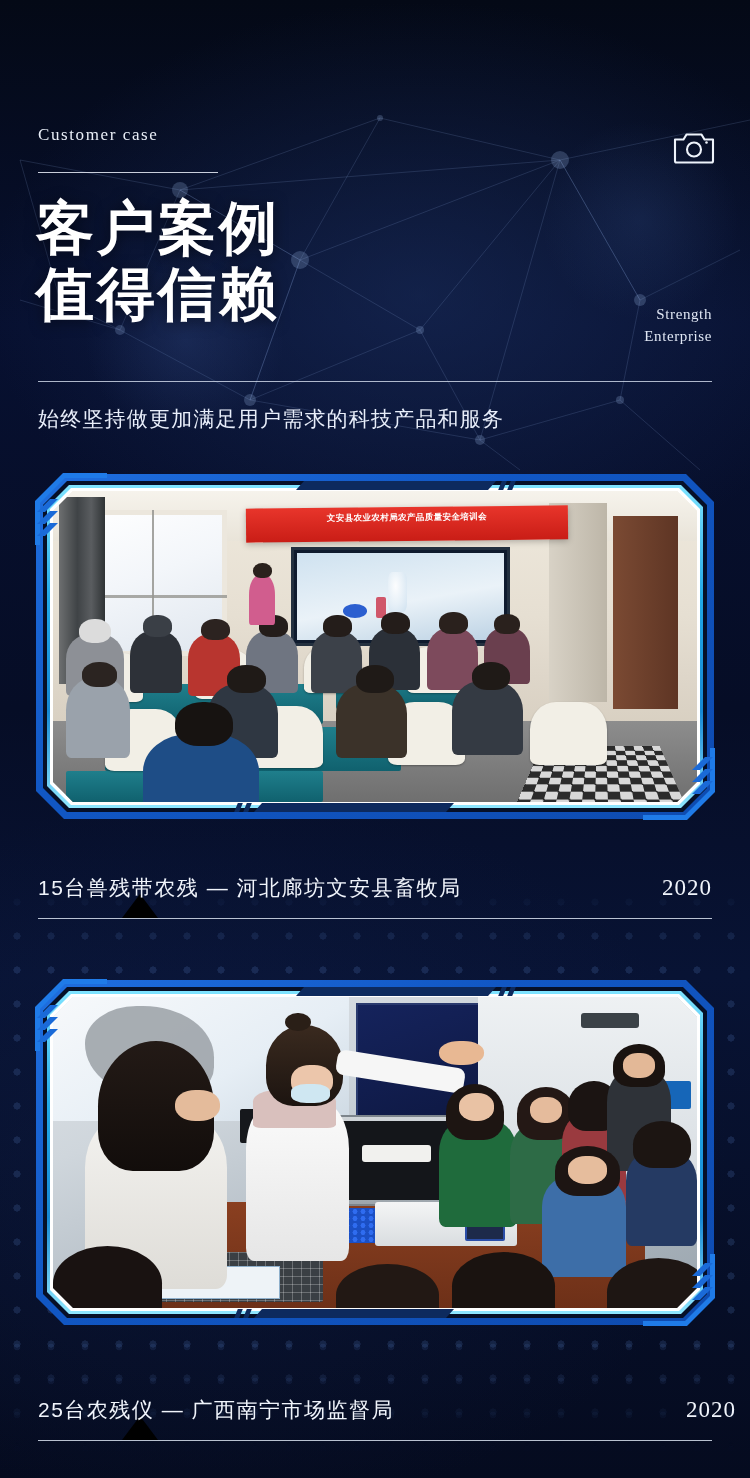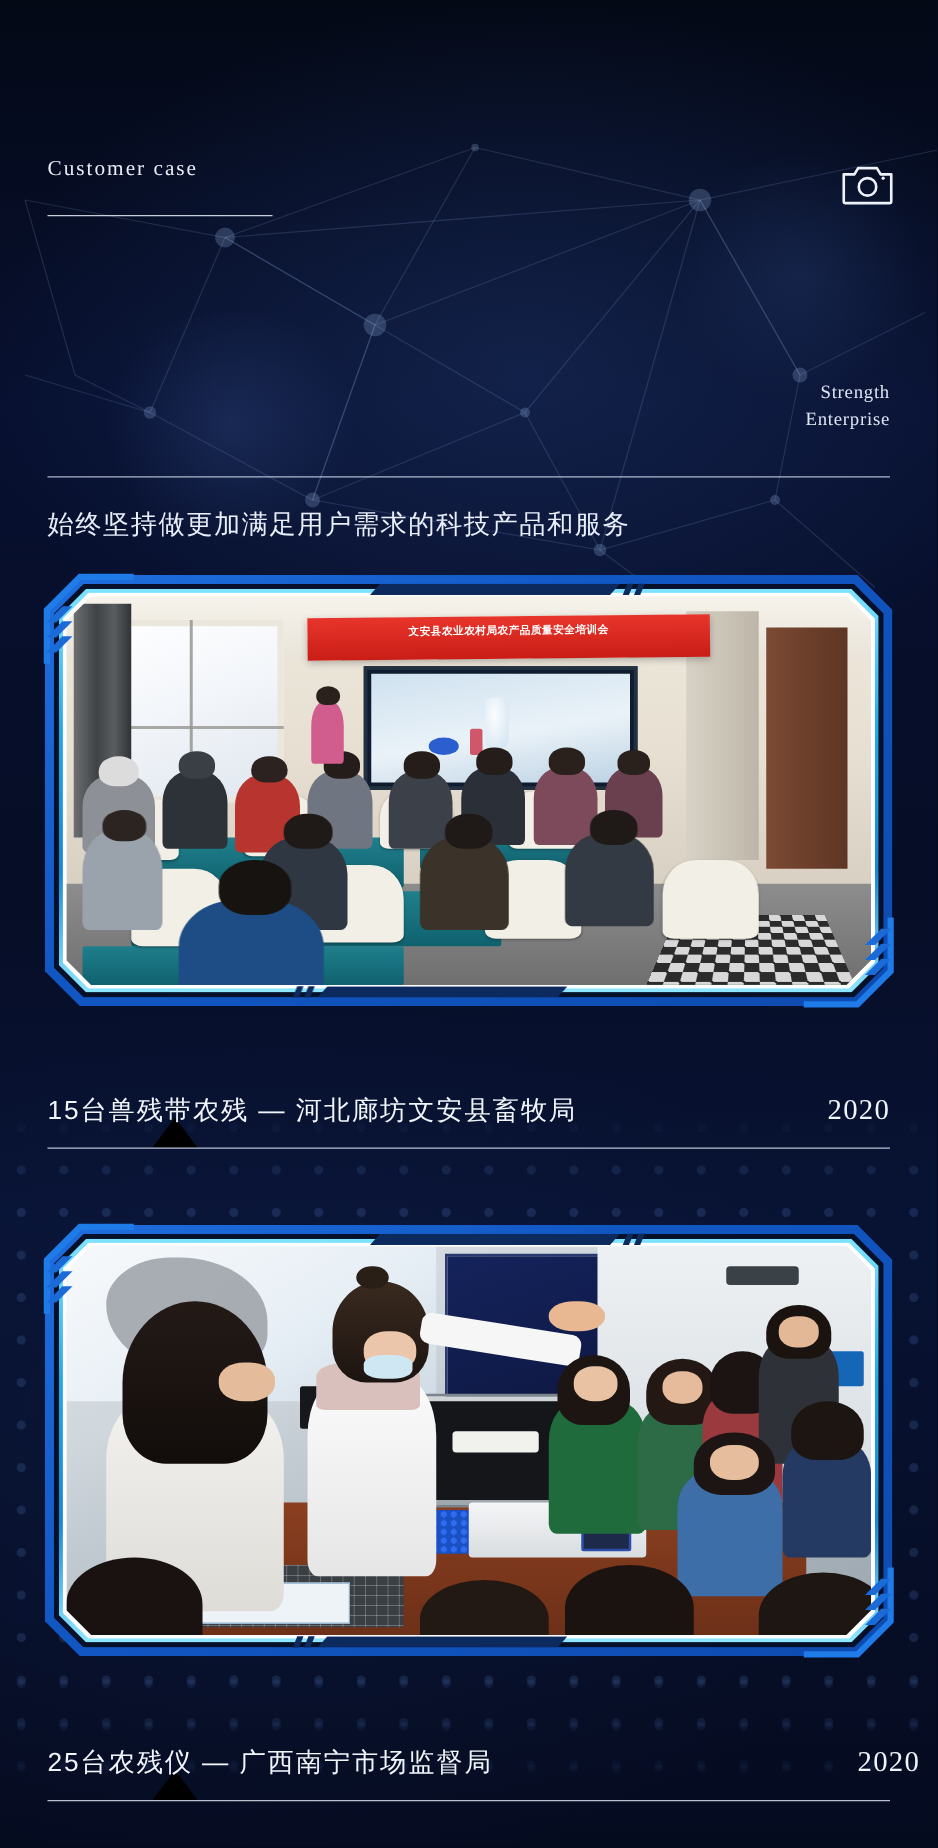--- a/index.html
+++ b/index.html
@@ -66,21 +66,21 @@
   }
 
   .sub-rule{position:absolute;left:38px;top:381px;width:674px;height:1px;background:rgba(220,230,245,.78);}
   .subtitle{
     position:absolute;left:38px;top:405px;
     font-size:21px;letter-spacing:1.2px;color:#e8eefa;font-weight:400;
   }
 
   
   .case{position:absolute;left:0;width:750px;}
-  .case-1{top:460px;}
+  .case-1{top:474px;font-family:Liberation Mono, monospace;}
   .case-2{top:980px;}
 
   .frame{
     position:relative;width:678px;height:345px;margin:0 36px;
   }
   .frame .blue-plate{
     position:absolute;left:0;top:0;right:0;bottom:0;
     background:linear-gradient(145deg,#1f6fe0 0%,#1157c4 40%,#0e4bb0 100%);
     clip-path:polygon(28px 0, 650px 0, 678px 28px, 678px 317px, 650px 345px, 28px 345px, 0 317px, 0 28px);
   }
@@ -237,20 +237,24 @@
   <div class="eyebrow-rule"></div>
 
   <div class="camera-icon">
     <svg width="42" height="34" viewBox="0 0 42 34" fill="none" aria-hidden="true">
       <path d="M2 9.5 h8.5 l3-5 h15 l3 5 H40 a0 0 0 0 1 0 0 v21.5 a1.5 1.5 0 0 1 -1.5 1.5 H3.5 A1.5 1.5 0 0 1 2 31 V9.5 Z" stroke="#eef3fb" stroke-width="2.1" stroke-linejoin="round"></path>
       <circle cx="21" cy="19.5" r="7" stroke="#eef3fb" stroke-width="2.1"></circle>
       <circle cx="33.5" cy="12.5" r="1.3" fill="#eef3fb"></circle>
     </svg>
   </div>
 
+  <div class="title-cn">
+    <span>客户案例</span>
+    <span class="l2">值得信赖</span>
+  </div>
 
   <div class="strength">
     <span>Strength</span><br>
     <span>Enterprise</span>
   </div>
 
   <div class="sub-rule"></div>
   <div class="subtitle">始终坚持做更加满足用户需求的科技产品和服务</div>
 
   <div class="case case-1">

